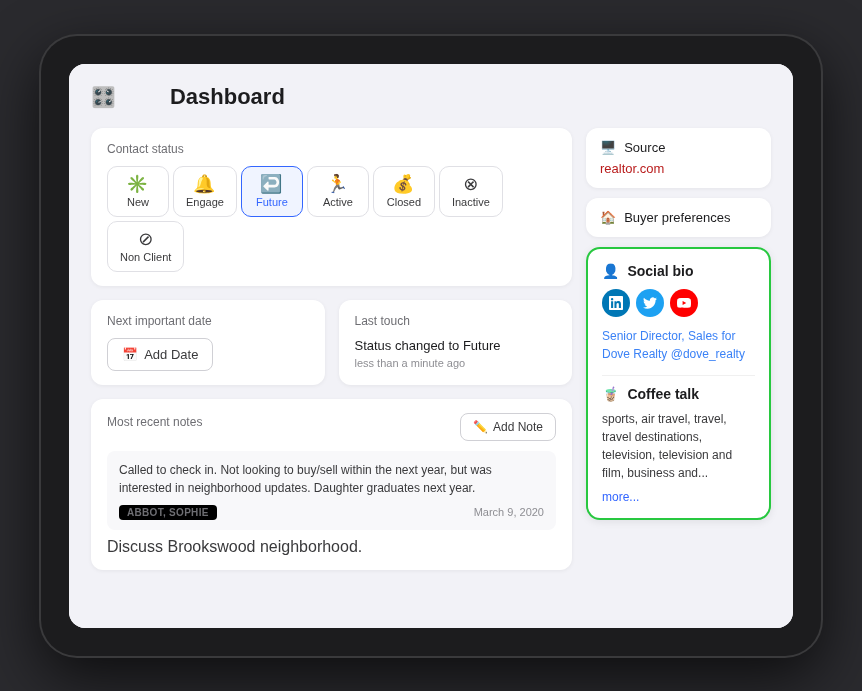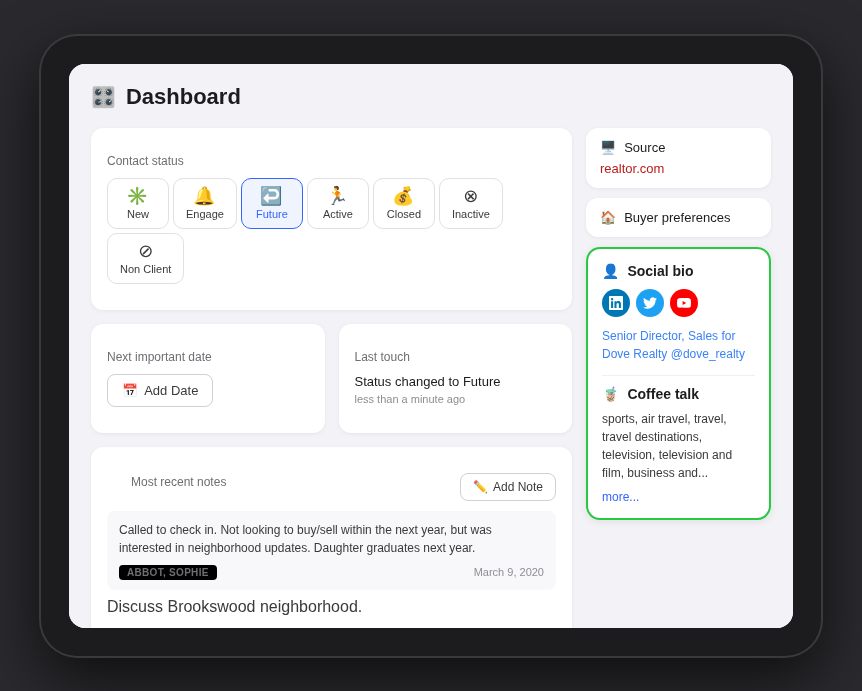--- a/index.html
+++ b/index.html
@@ -44,20 +44,21 @@
       display: flex;
       align-items: center;
       gap: 10px;
       margin-bottom: 18px;
     }
 
     .page-title h1 {
       font-size: 22px;
       font-weight: 600;
       color: #1c1c1e;
+      margin-left: 44px;
     }
 
     .dashboard-icon {
       color: #e05555;
       font-size: 20px;
     }
 
     .main-grid {
       display: grid;
       grid-template-columns: 1fr 185px;
@@ -72,21 +73,21 @@
 
     .right-col {
       display: flex;
       flex-direction: column;
       gap: 10px;
     }
 
     .card {
       background: #fff;
       border-radius: 12px;
-      padding: 26px 16px;
+      padding: 14px 16px;
       box-shadow: 0 1px 4px rgba(0,0,0,0.06);
     }
 
     .card-label {
       font-size: 12px;
       color: #6e6e73;
       font-weight: 500;
       margin-bottom: 10px;
     }
 
@@ -195,21 +196,20 @@
     
     .notes-card {
       flex: 1;
     }
 
     .notes-header {
       display: flex;
       justify-content: space-between;
       align-items: center;
       margin-bottom: 10px;
-      margin-left: 24px;
     }
 
     .add-note-btn {
       display: flex;
       align-items: center;
       gap: 5px;
       padding: 6px 12px;
       border: 1.5px solid #d0d0d5;
       border-radius: 8px;
       background: #fff;

